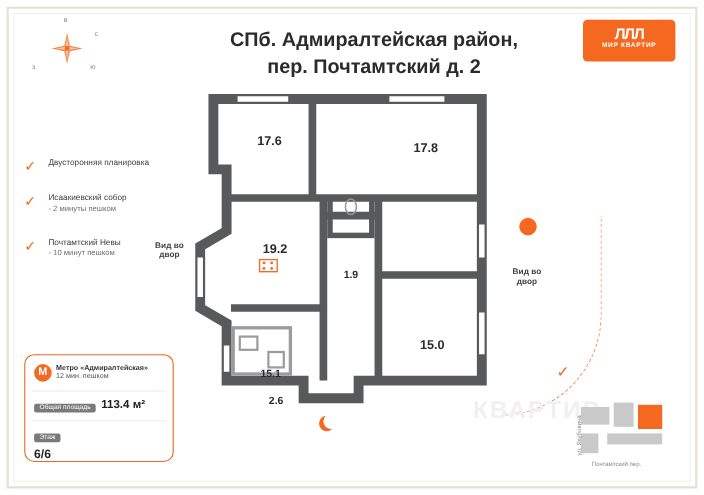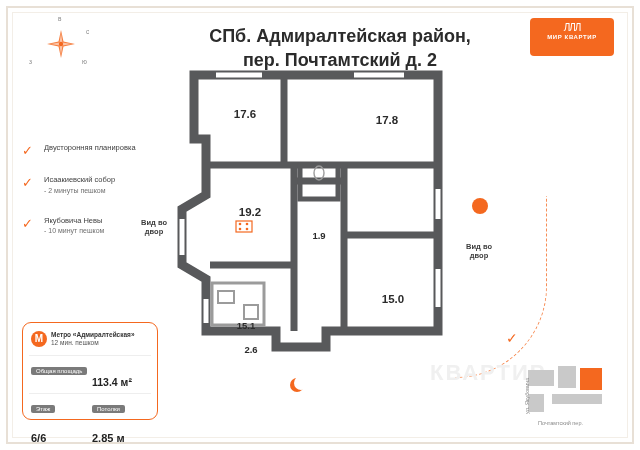--- a/index.html
+++ b/index.html
@@ -56,22 +56,22 @@
     top: 18px;
     width: 84px;
     height: 38px;
     background: #f4681f;
     border-radius: 4px;
     color: #ffffff;
     text-align: center;
   }
   .logo .mark {
     margin-top: 4px;
-    font-size: 10px;
-    font-weight: normal;
+    font-size: 14px;
+    font-weight: bold;
     letter-spacing: -1px;
   }
   .logo .lname {
     font-size: 6px;
     font-weight: bold;
     letter-spacing: 0.6px;
     margin-top: 1px;
   }
 
   
@@ -188,29 +188,29 @@
     color: #ffffff;
     background: #7a7a7a;
     display: inline-block;
     padding: 1px 5px;
     border-radius: 2px;
   }
   .stat .v {
     font-size: 10.5px;
     font-weight: bold;
     color: #222;
-    margin-top: 17px;
+    margin-top: 3px;
   }
   .stat-row.second .stat .v { font-size: 11px; }
 
   
   .plan {
     position: absolute;
     left: 176px;
-    top: 69px;
+    top: 84px;
     width: 280px;
     height: 288px;
   }
   .room {
     position: absolute;
     display: flex;
     align-items: center;
     justify-content: center;
     font-size: 11.5px;
     font-weight: bold;
@@ -348,21 +348,21 @@
       <div class="f-title">Двусторонняя планировка</div>
       <div class="f-sub"></div>
     </div>
     <div class="feature">
       <span class="check">✓</span>
       <div class="f-title">Исаакиевский собор</div>
       <div class="f-sub">- 2 минуты пешком</div>
     </div>
     <div class="feature">
       <span class="check">✓</span>
-      <div class="f-title">Якубовича Невы</div>
+      <div class="f-title">Почтамтский Невы</div>
       <div class="f-sub">- 10 минут пешком</div>
     </div>
   </div>
 
   <div class="info-card">
     <div class="metro">
       <div class="metro-badge">M</div>
       <div class="metro-name">Метро «Адмиралтейская»</div>
       <div class="metro-walk">12 мин. пешком</div>
     </div>
@@ -371,24 +371,20 @@
         <span class="k">Общая площадь</span>
       </div>
       <div class="stat">
         <div class="v">113.4 м²</div>
       </div>
     </div>
     <div class="stat-row second">
       <div class="stat">
         <span class="k">Этаж</span>
         <div class="v">6/6</div>
-      </div>
-      <div class="stat">
-        <span class="k">Потолки</span>
-        <div class="v">2.85 м</div>
       </div>
     </div>
   </div>
 
   <div class="plan">
     <svg width="280" height="288" viewBox="0 0 280 288">
 
       <path d="M18,6 L262,6 L262,262 L150,262 L150,278 L100,278 L100,262 L30,262 L30,210
                L6,196 L6,140 L30,126 L30,70 L18,70 Z" fill="none" stroke="#58595b" stroke-width="9" stroke-linejoin="miter"></path>
 

